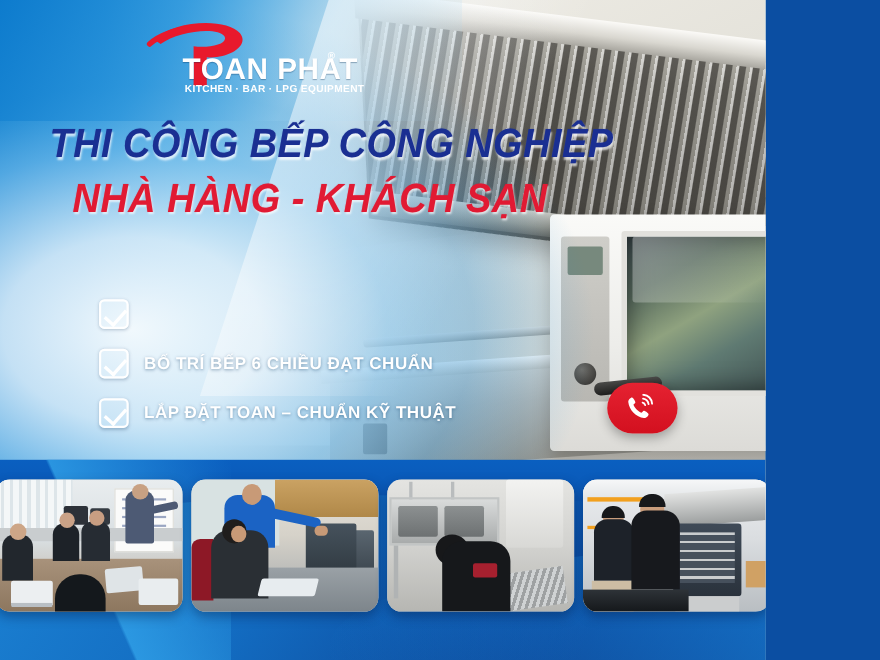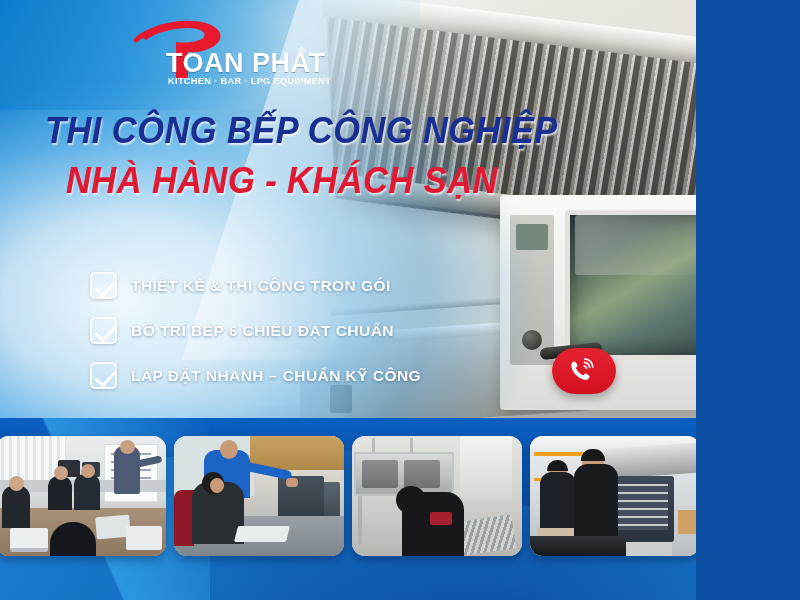--- a/index.html
+++ b/index.html
@@ -503,29 +503,28 @@
   </div>
 
   <div class="headline">
     <div class="headline-1">THI CÔNG BẾP CÔNG NGHIỆP</div>
     <div class="headline-2">NHÀ HÀNG - KHÁCH SẠN</div>
   </div>
 
   <div class="features">
     <div class="feature-row">
       <div class="check-box"></div>
-      <div class="feature-label">THIẾT KẾ &amp; THI CÔNG TRỌN GÓI</div>
     </div>
     <div class="feature-row">
       <div class="check-box"></div>
       <div class="feature-label">BỐ TRÍ BẾP 6 CHIỀU ĐẠT CHUẨN</div>
     </div>
     <div class="feature-row">
       <div class="check-box"></div>
-      <div class="feature-label">LẮP ĐẶT NHANH – CHUẨN KỸ CÔNG</div>
+      <div class="feature-label">LẮP ĐẶT TOAN – CHUẨN KỸ THUẬT</div>
     </div>
   </div>
 
   <div class="phone-pill">
     <svg class="phone-icon" width="26" height="26" viewBox="0 0 26 26">
       <path d="M6.6 3.4 C5 3.4 3 5.6 3.2 7.6 C3.9 14.6 10.4 21.2 17.4 21.9 C19.4 22.1 21.6 20.1 21.6 18.5 C21.6 17.7 18.2 15.4 17.3 15.5 C16.5 15.6 15.8 17.3 15.1 17.2 C12.6 16.6 8.5 12.4 7.9 10 C7.8 9.3 9.5 8.6 9.6 7.8 C9.7 6.9 7.4 3.4 6.6 3.4 Z" fill="#ffffff"></path>
       <path d="M16.6 4.4 C19.2 4.8 21.2 6.8 21.6 9.4" stroke="#ffffff" stroke-width="1.7" fill="none" stroke-linecap="round"></path>
       <path d="M16.2 8.0 C17.4 8.3 18.2 9.1 18.5 10.3" stroke="#ffffff" stroke-width="1.7" fill="none" stroke-linecap="round"></path>
       <path d="M16.8 0.9 C21.2 1.4 24.3 4.6 24.8 9.0" stroke="#ffffff" stroke-width="1.7" fill="none" stroke-linecap="round"></path>
     </svg>

